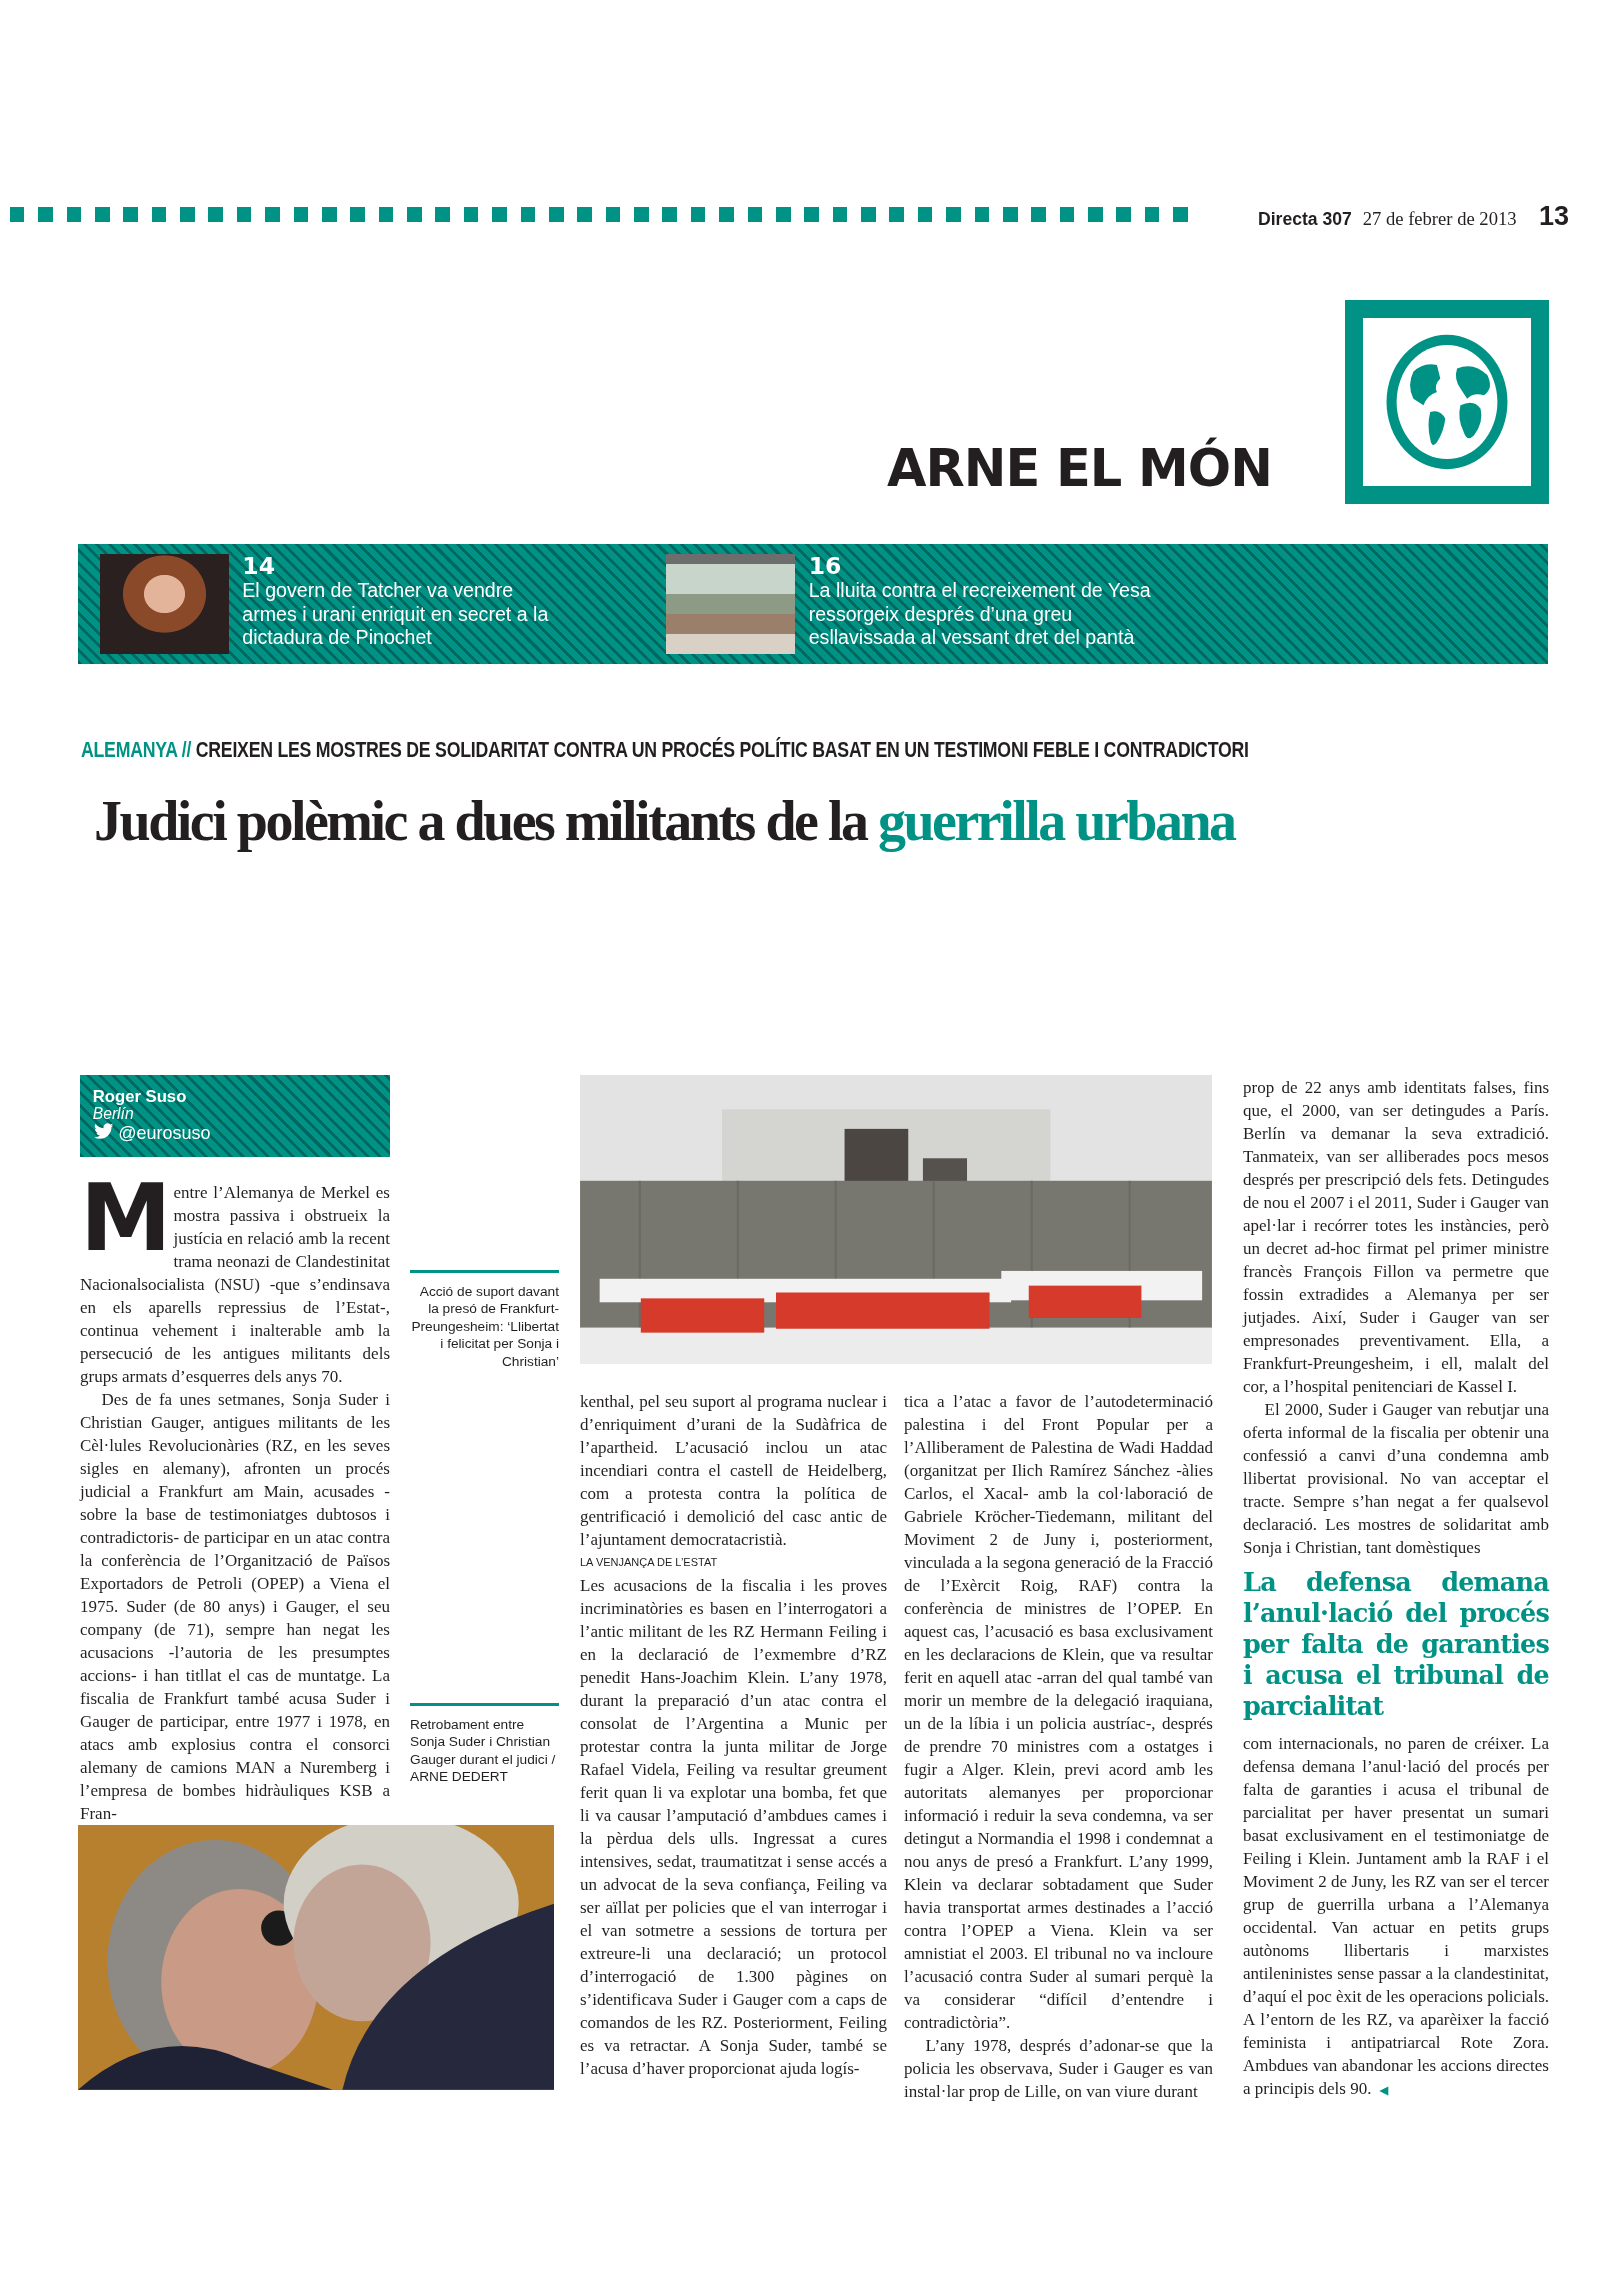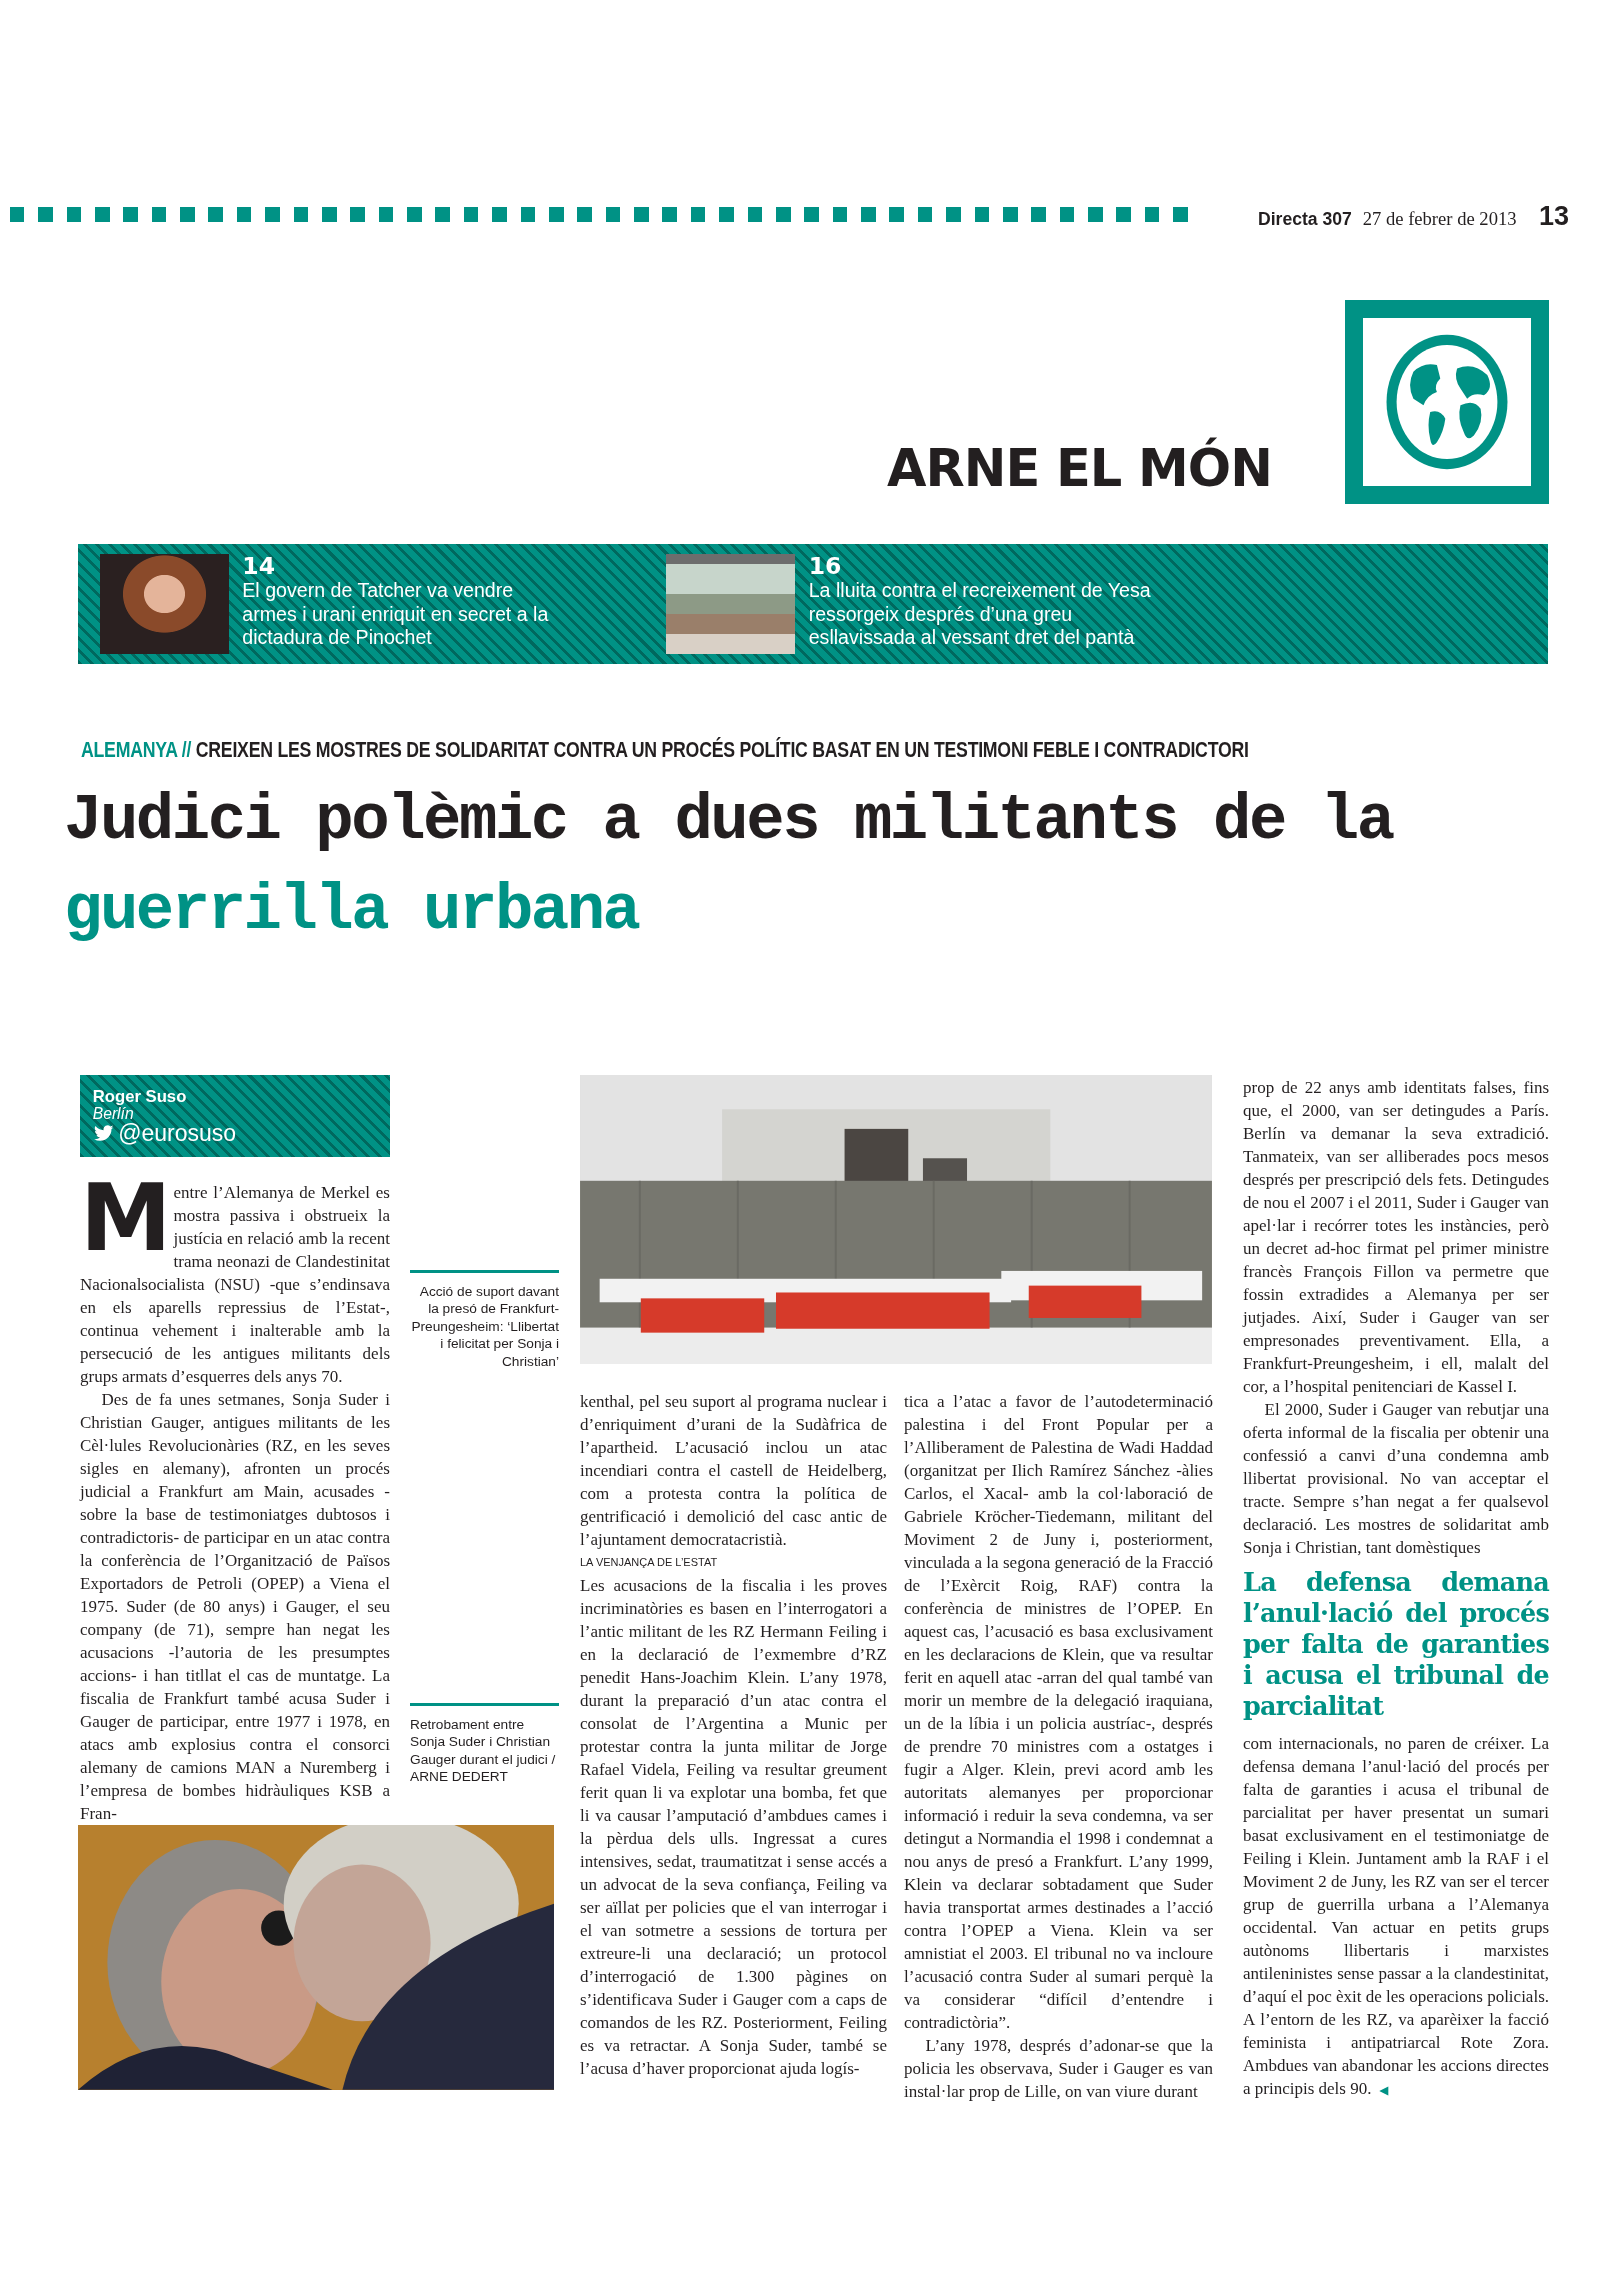--- a/index.html
+++ b/index.html
@@ -24,30 +24,30 @@
   }
   .teaser { position:absolute; top:9.8px; display:flex; }
   .teaser .thumb { width:129px; height:100px; margin-right:13.7px; }
   .teaser .num { font-family:"DejaVu Sans", sans-serif; font-weight:bold; font-size:23.5px; color:#fff; line-height:25.5px; }
   .teaser .txt { font-family:"Liberation Sans", sans-serif; font-size:19.6px; color:#fff; line-height:23.5px; width:323px; }
   .thatcher { background:radial-gradient(ellipse at 50% 40%, #e4b49a 0 22%, #8a4a2a 23% 45%, #2a2020 46%); }
   .yesa { background:linear-gradient(180deg,#6d6d6d 0 10%, #c7d5cb 10% 40%, #8d9a86 40% 60%, #9a7f6a 60% 80%, #d9d0c6 80%); }
   
   .kicker { left:81px; top:737px; font-family:"Liberation Sans", sans-serif; font-weight:bold; font-size:21.6px; letter-spacing:-0.3px; transform:scaleX(0.82); transform-origin:left; white-space:nowrap; }
   .kicker .k1 { color:#009285; }
-  .headline { left:64px; top:776px; font-family:Liberation Mono, monospace; font-weight:bold; font-size:64px; line-height:90px; letter-spacing:-2.5px; color:#231f20; width:1509px; }
+  .headline { left:94px; top:776px; font-family:Liberation Serif, serif; font-weight:bold; font-size:56px; line-height:90px; letter-spacing:-2.5px; color:#231f20; width:1509px; }
   .headline .hl { color:#009285; }
   
   .byline { left:80px; top:1038px; width:310px; height:82px;
     background-color:#009285;
     background-image: repeating-linear-gradient(45deg, rgba(0,70,62,0.55) 0 2.9px, transparent 2.9px 8.8px);
     color:#fff; font-family:"Liberation Sans", sans-serif; padding:12.7px 0 0 12.7px; box-sizing:border-box;margin-top:37px; }
   .byline .author { font-weight:bold; font-size:16.7px; line-height:17.6px; }
   .byline .city { font-style:italic; font-size:15.7px; line-height:17.6px; }
-  .byline .tw { font-size:23px; line-height:21.6px; display:flex; align-items:center; gap:3.9px; }
+  .byline .tw { font-size:18px; line-height:21.6px; display:flex; align-items:flex-start; gap:3.9px; }
   
   .col { font-size:17px; line-height:23px; text-align:justify; color:#231f20; hyphens:manual; }
   .col p { margin:0; text-indent:21.6px; }
   .col p.noind { text-indent:0; }
   .dropcap { float:left; font-family:"DejaVu Sans", sans-serif; font-weight:bold; font-size:92px; line-height:71px; margin:2px 5.9px 0 0; letter-spacing:-3.9px; }
   .subhead { font-family:"Liberation Sans", sans-serif; font-weight:normal; font-size:11px; margin-top:19.6px; text-indent:0 !important; }
   .caption { font-family:"Liberation Sans", sans-serif; font-size:13.7px; line-height:17.6px; color:#231f20; }
   .caption-rule { height:2.9px; background:#009285; margin-bottom:9.8px; }
   .pullquote { font-family:"DejaVu Serif", serif; font-weight:bold; color:#009285; font-size:25.5px; line-height:31px; letter-spacing:-0.8px; margin:7.8px 0 9.8px 0; }
   .end-mark { color:#009285; font-size:11.8px; margin-left:7.8px; }

